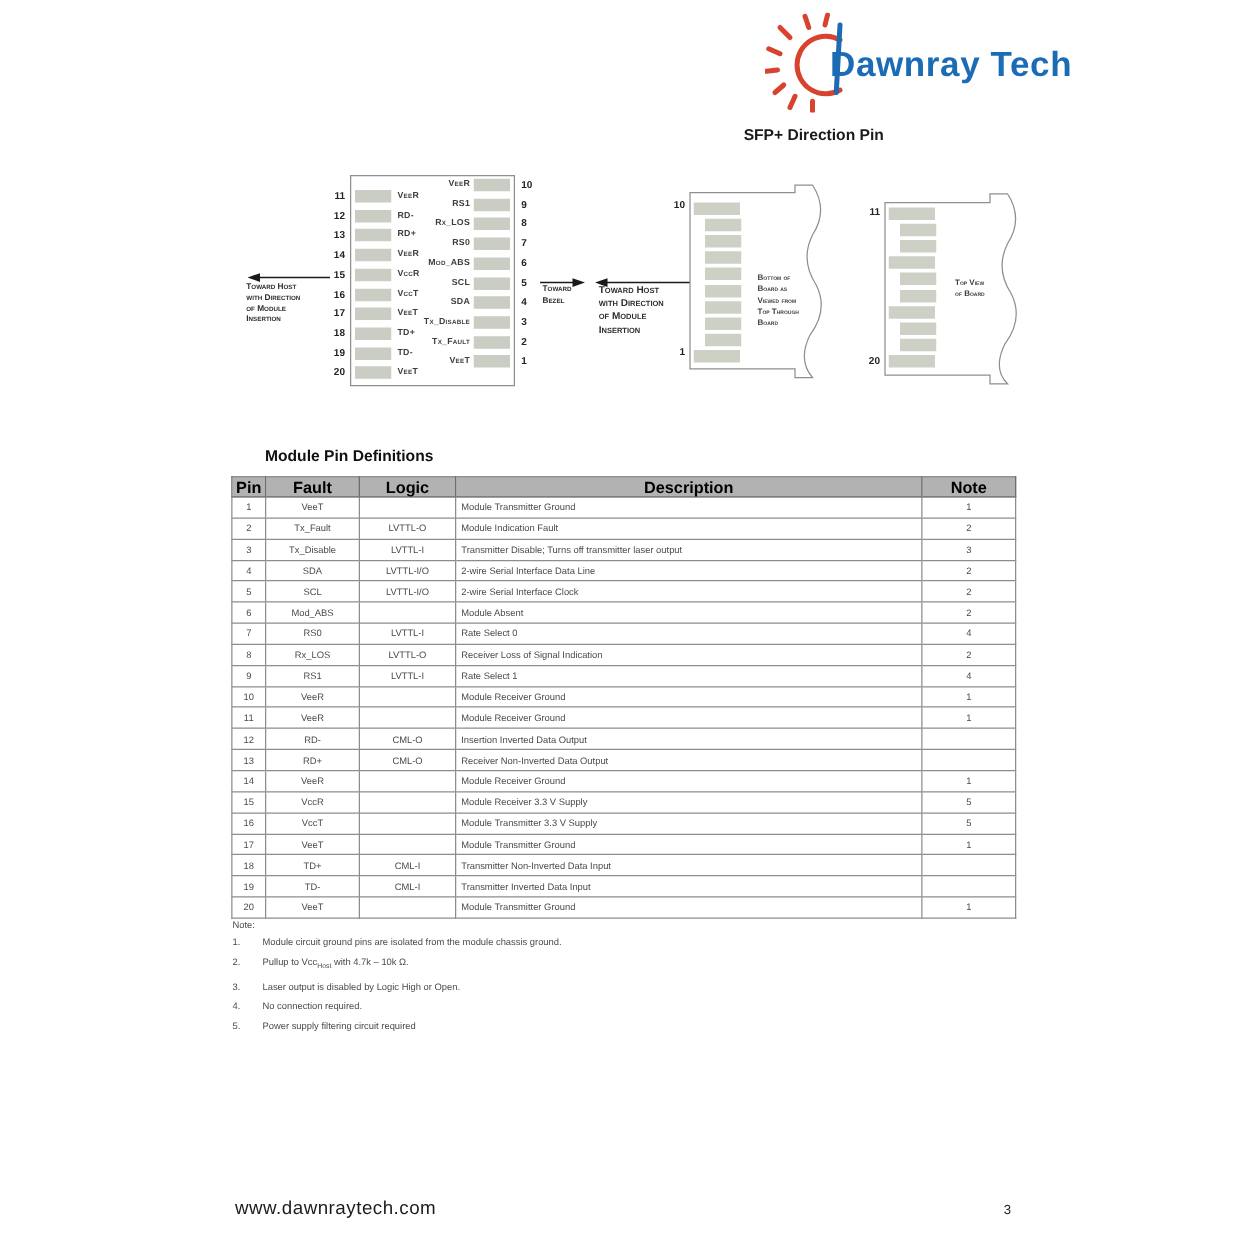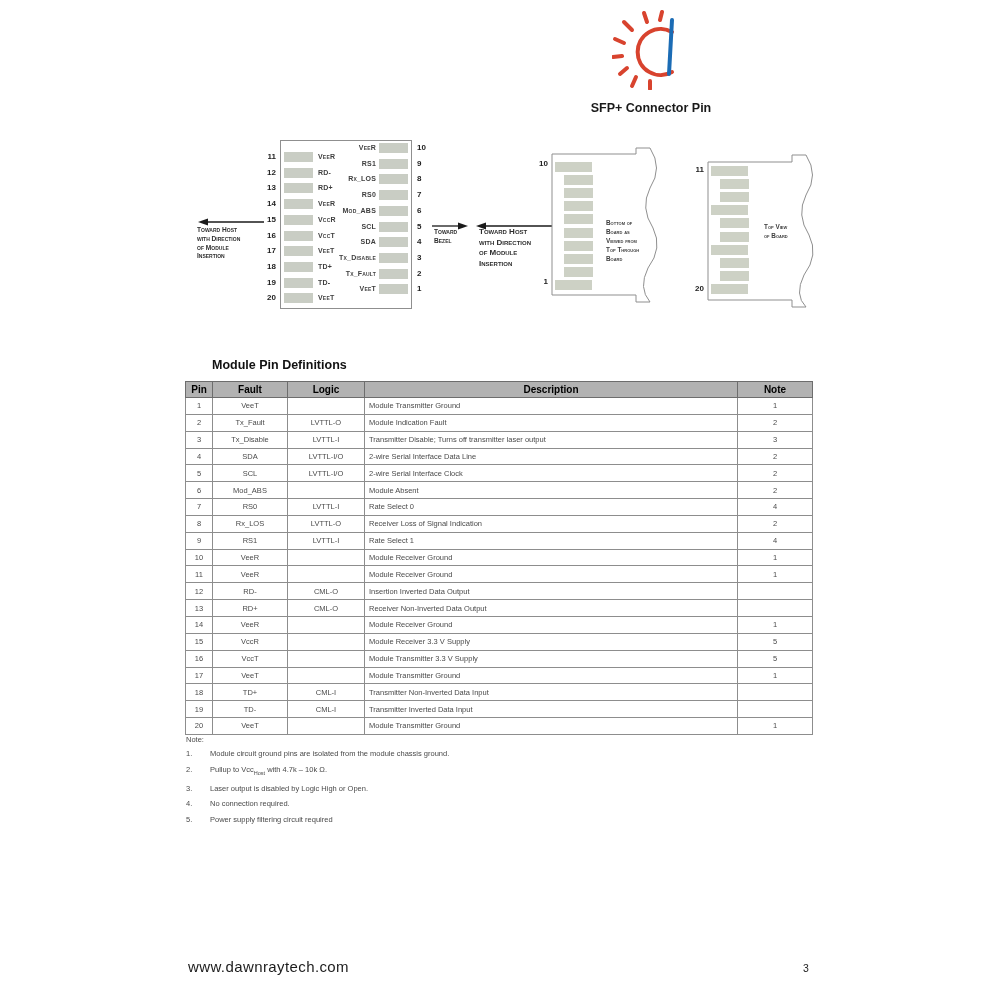--- a/index.html
+++ b/index.html
@@ -65,21 +65,21 @@
   }
   .board-caption {
     position:absolute; font-variant-caps:small-caps; font-weight:bold;
     color:#3e3e3e; font-size:6.4px; line-height:9px; white-space:nowrap;
   }
   
   #table-title { left:192px; top:358px; font-size:12.5px; font-weight:bold; color:#111;padding-left:20px; }
   #pin-table-wrap { left:185px; top:381px; }
   table.pin-table { border-collapse:collapse; table-layout:fixed; width:627px; }
   table.pin-table th {
-    background:#b2b2b2; border:1px solid #6d6d6d; font-size:10px; font-weight:bold;
+    background:#b2b2b2; border:1px solid #6d6d6d; font-size:13px; font-weight:bold;
     color:#000; height:15px; padding:0 2px; text-align:center;
   }
   table.pin-table td {
     border:1px solid #8d8d8d; font-size:7.5px; color:#4a4a4a;
     height:15.85px; padding:0 4px; white-space:nowrap; overflow:hidden;
   }
   td.c0, td.c1, td.c2, td.c4 { text-align:center; }
   td.c3 { text-align:left; }
 
   
@@ -106,23 +106,24 @@
         <line x1="48" y1="10" x2="50" y2="2"></line>
         <line x1="20" y1="20" x2="12" y2="12"></line>
         <line x1="12" y1="33" x2="3" y2="29"></line>
         <line x1="10" y1="46" x2="1" y2="47"></line>
         <line x1="15" y1="58" x2="8" y2="64"></line>
         <line x1="24" y1="67" x2="20" y2="76"></line>
         <line x1="38" y1="71" x2="38" y2="79"></line>
       </g>
       <path d="M60,10 L57,64" fill="none" stroke="#1b6cb5" stroke-width="4" stroke-linecap="round"></path>
     </svg>
+    <span id="logo-text" style="color:#1b6cb5">Dawnray Tech</span>
   </div>
 
-  <div id="sfp-title" class="abs diagram-title">SFP+ Connector Pin</div>
+  <div id="sfp-title" class="abs diagram-title">SFP+ Direction Pin</div>
 
   <div id="host-box" class="abs">
       <div class="hb-num left" style="top: 10px;">11</div>
       <div class="hb-pad left" style="top: 11px;"></div>
       <div class="hb-label left" style="top: 11px;">VeeR</div>
       <div class="hb-num left" style="top: 25.7px;">12</div>
       <div class="hb-pad left" style="top: 26.7px;"></div>
       <div class="hb-label left" style="top: 26.7px;">RD-</div>
       <div class="hb-num left" style="top: 41.4px;">13</div>
       <div class="hb-pad left" style="top: 42.4px;"></div>

